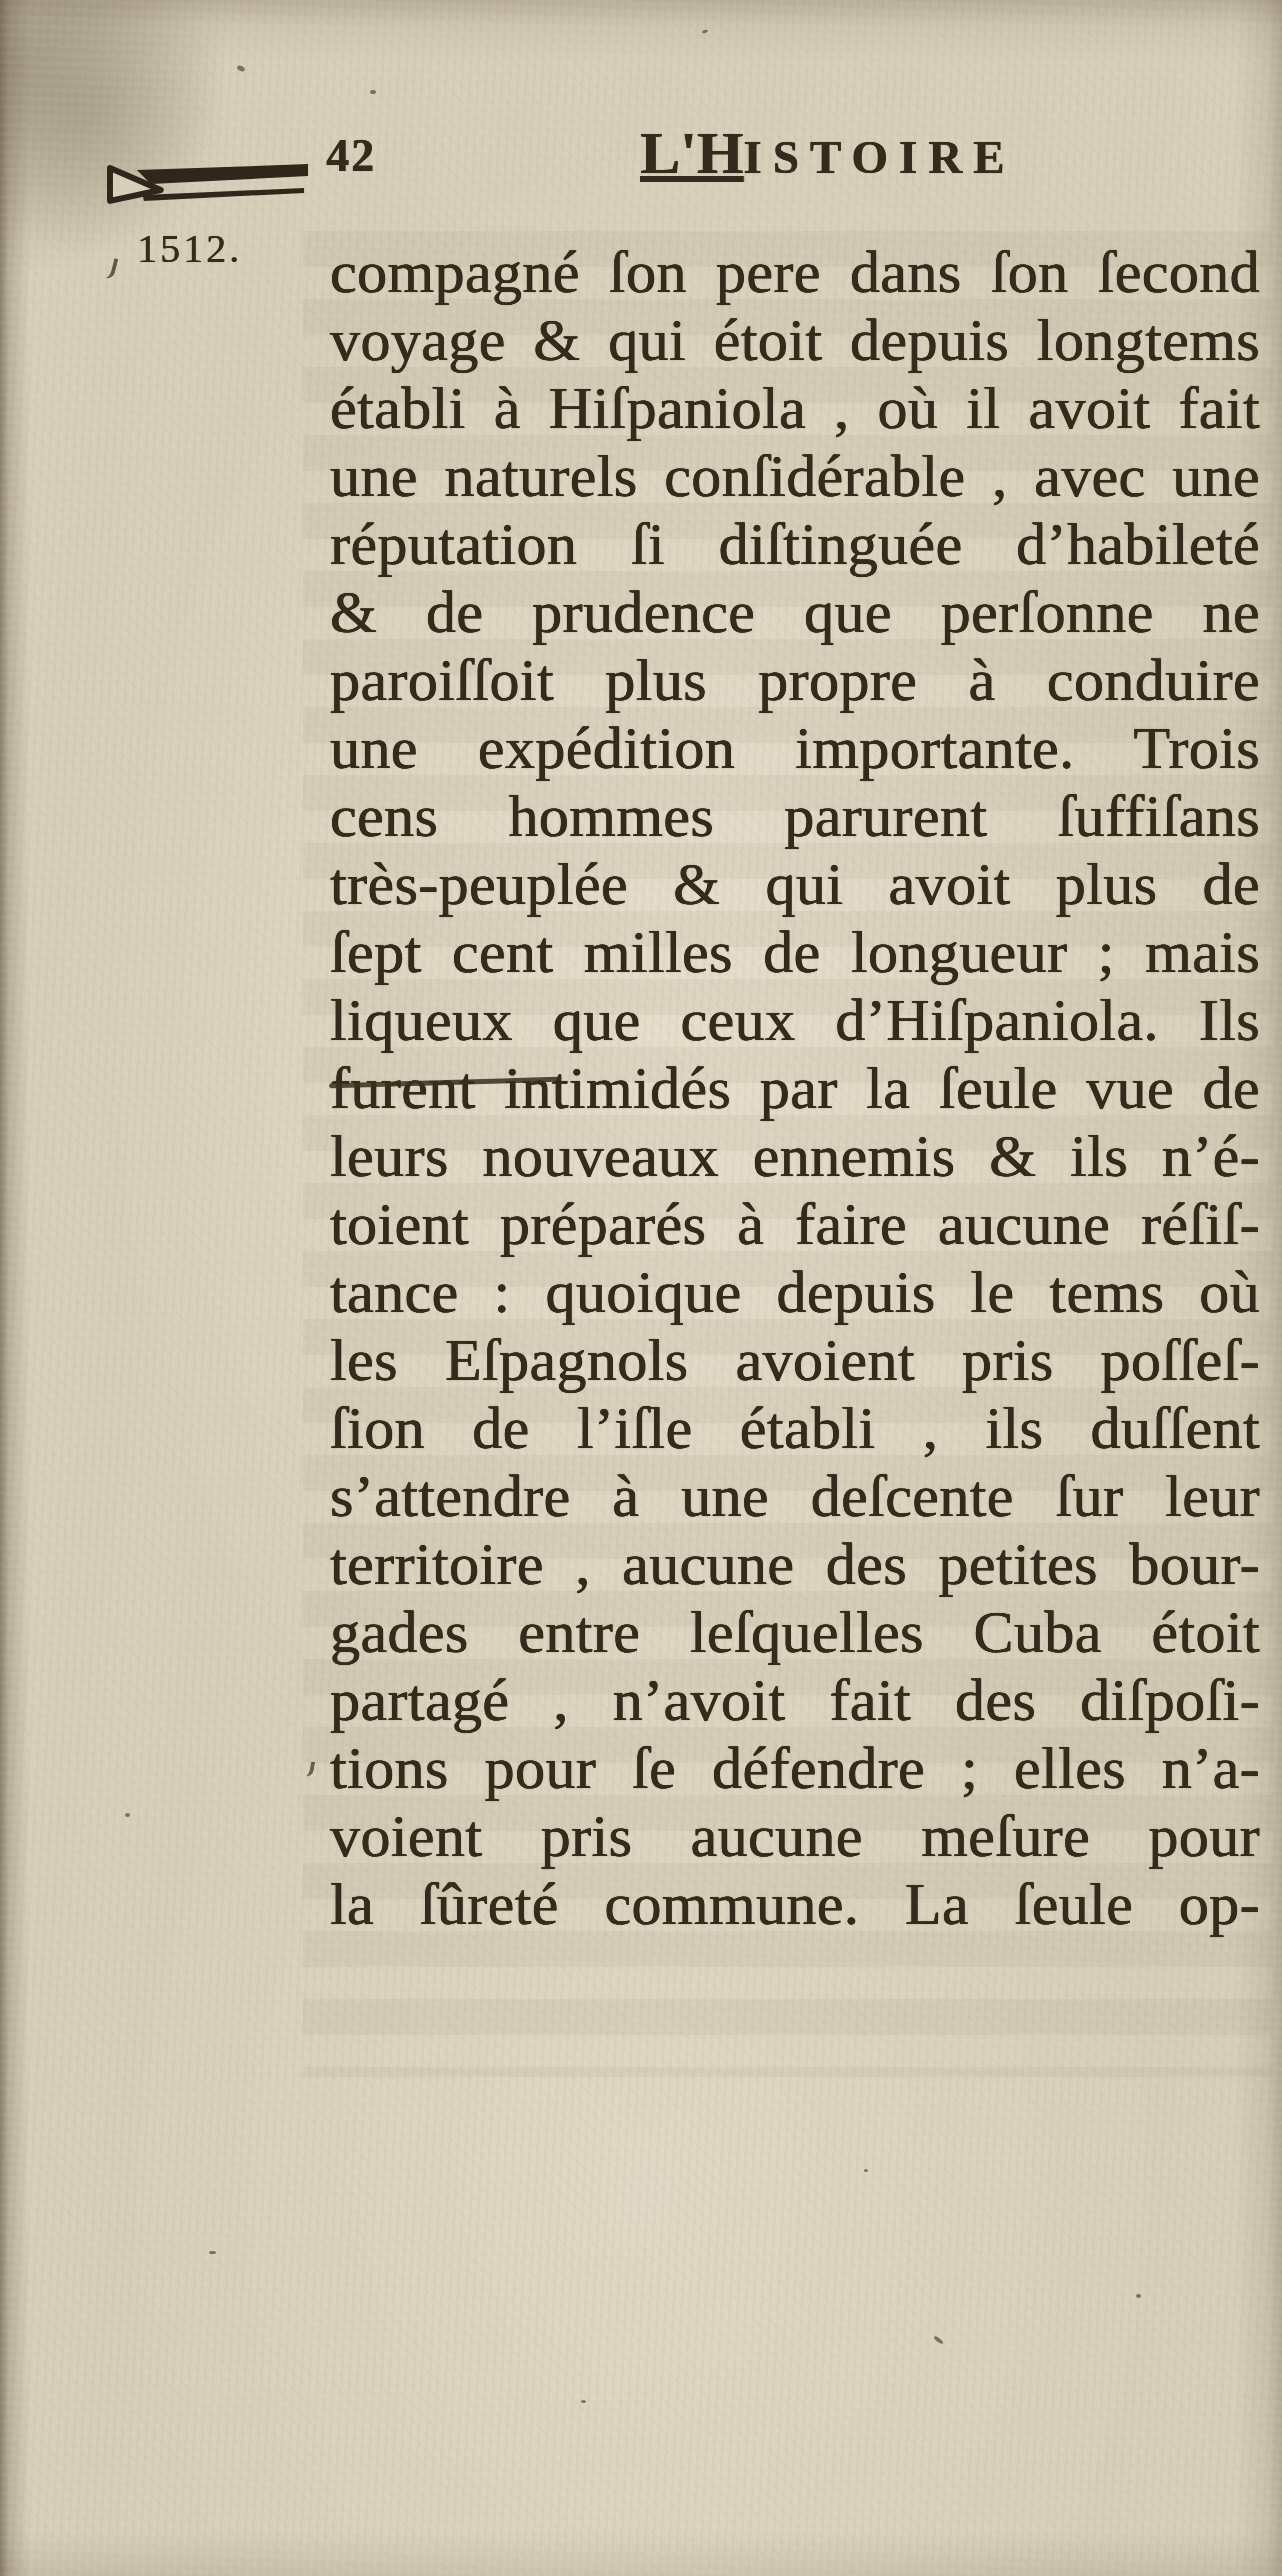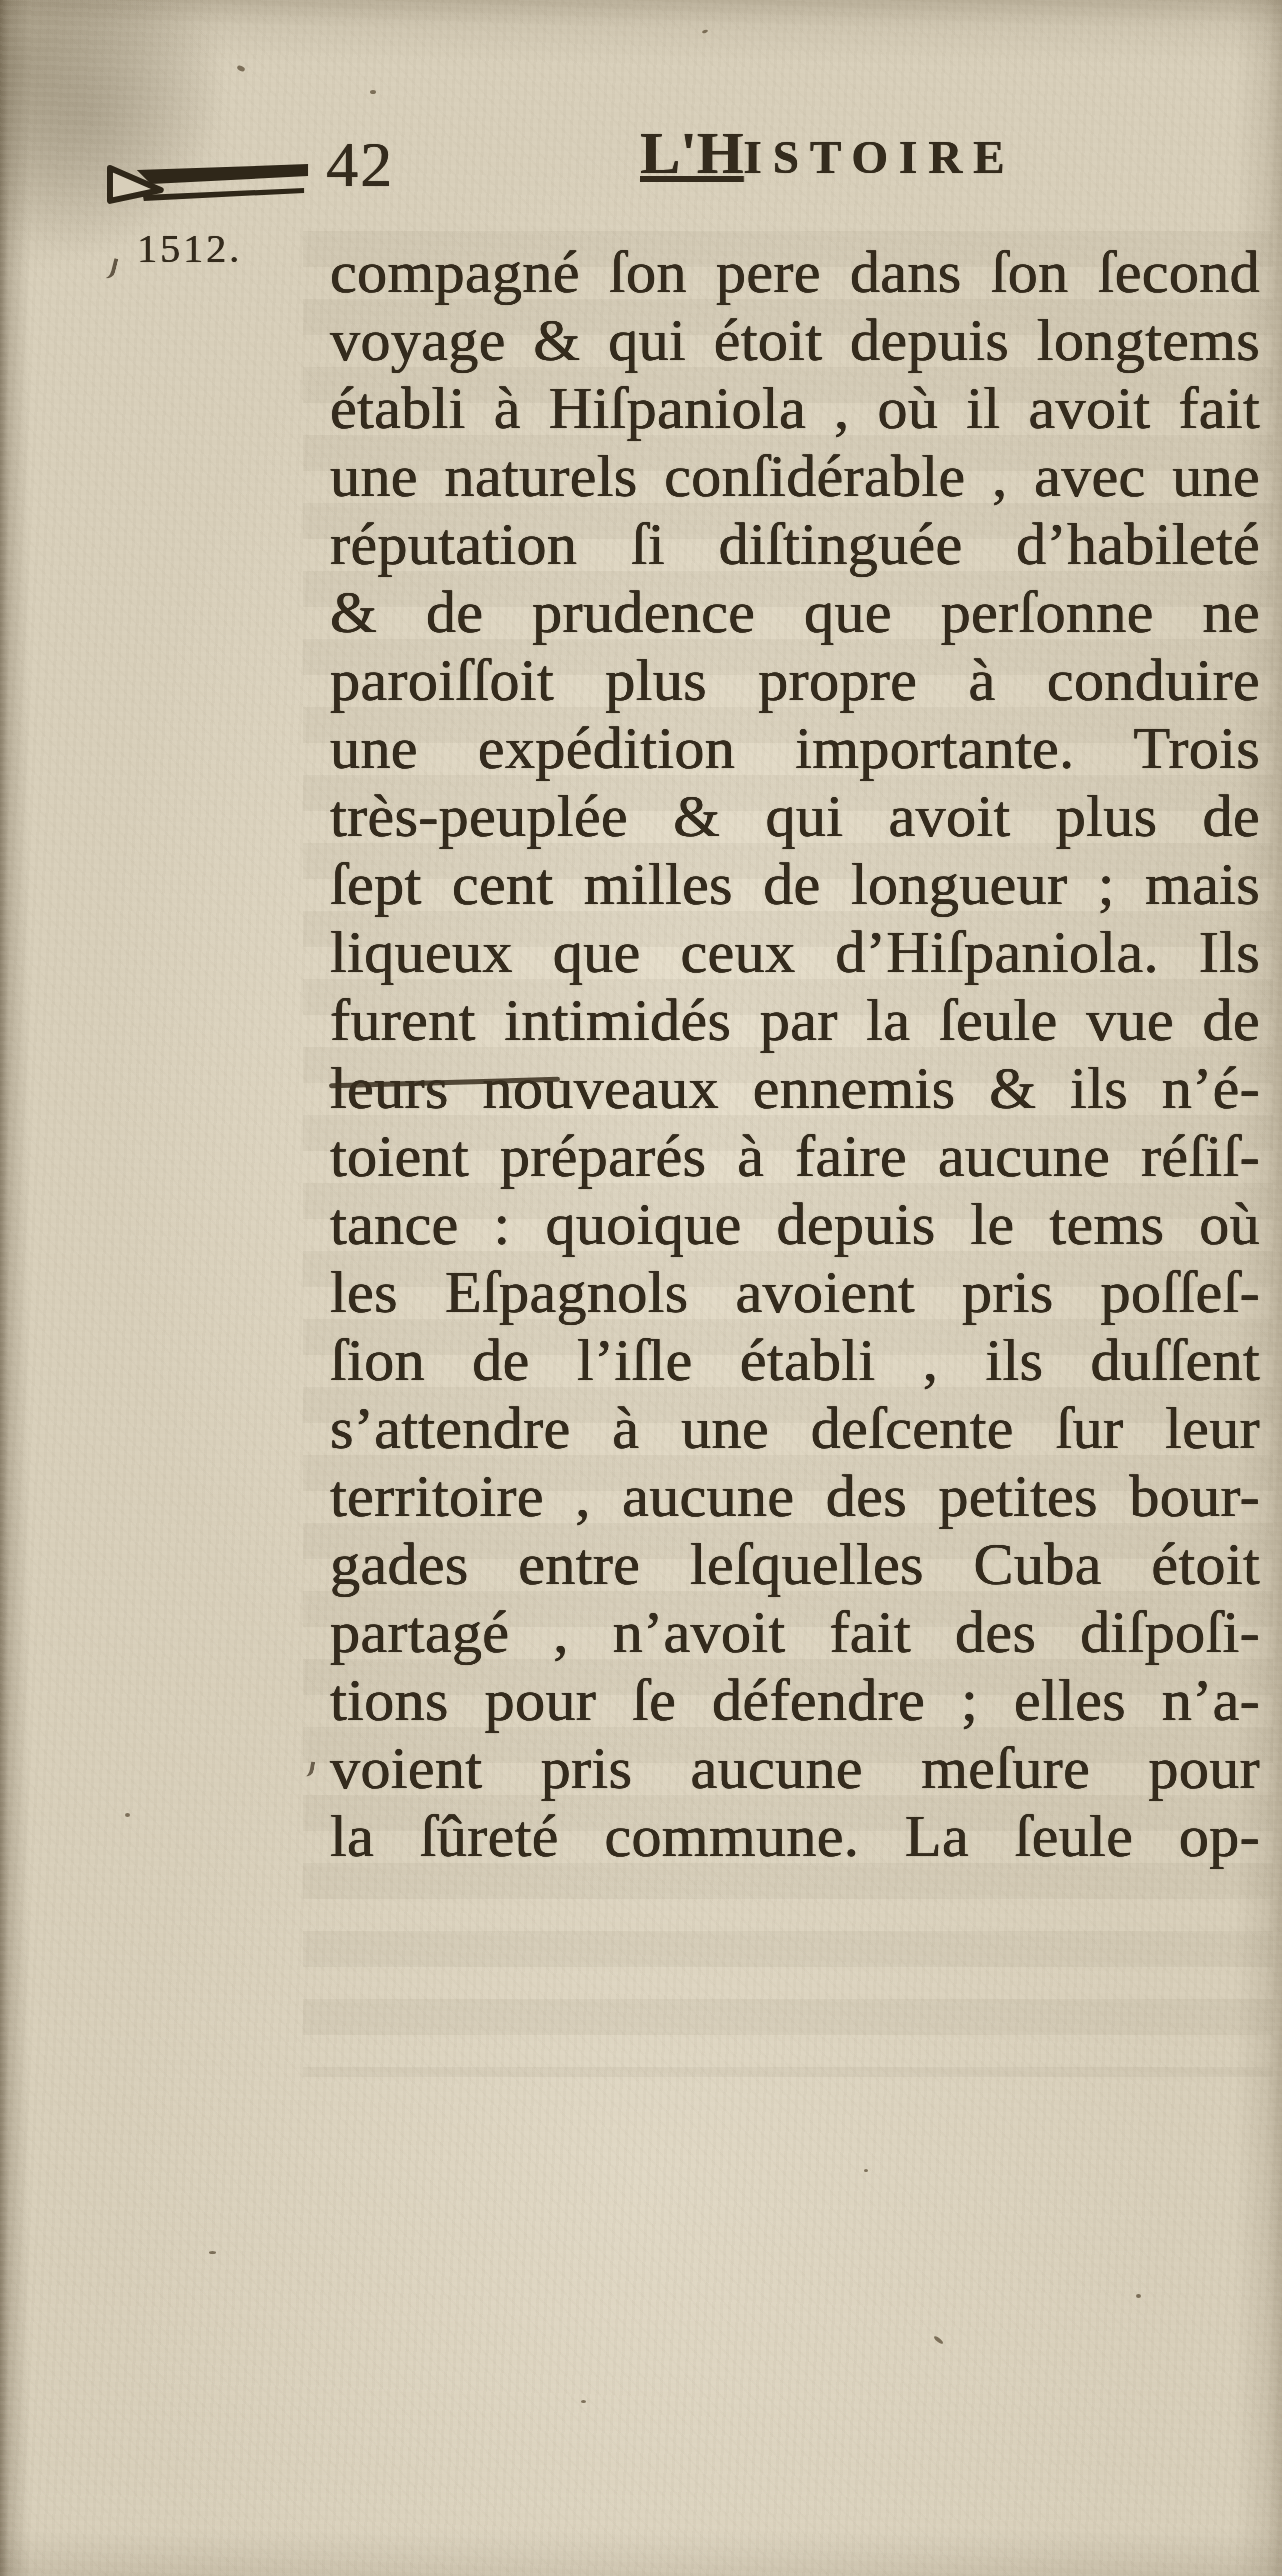--- a/index.html
+++ b/index.html
@@ -28,21 +28,21 @@
       repeating-linear-gradient(47deg, rgba(122,110,88,0.03) 0 2px, rgba(0,0,0,0) 2px 11px);
   }
   .showthrough{
     position:absolute;left:303px;top:231px;width:970px;height:1846px;
     background:repeating-linear-gradient(180deg, rgba(128,118,95,0.085) 0 36px, rgba(0,0,0,0) 36px 68px);
     pointer-events:none;
   }
   .ornament{position:absolute;left:105px;top:157px;}
   .pagenum{
     position:absolute;left:326px;top:133px;
-    font-size:64px;font-weight:400;line-height:1;
+    font-size:46px;font-weight:700;line-height:1;
     letter-spacing:2px;
     text-shadow:0.5px 0 currentColor, 0 0 1px rgba(52,43,29,0.6);
   }
   .runningtitle{
     position:absolute;left:640px;top:123px;line-height:1;white-space:nowrap;
     font-weight:700;
     text-shadow:0.4px 0 currentColor, 0 0 1px rgba(52,43,29,0.55);
   }
   .runningtitle .lead{font-size:60px;text-decoration:underline;}
   .runningtitle .rest{font-size:47px;letter-spacing:11px;}
@@ -103,20 +103,21 @@
 
   <div class="textblock">
       <div class="line">compagné ſon pere dans ſon ſecond</div>
       <div class="line">voyage &amp; qui étoit depuis longtems</div>
       <div class="line">établi à Hiſpaniola , où il avoit fait</div>
       <div class="line">une naturels conſidérable , avec une</div>
       <div class="line">réputation ſi diſtinguée d’habileté</div>
       <div class="line">&amp; de prudence que perſonne ne</div>
       <div class="line">paroiſſoit plus propre à conduire</div>
       <div class="line">une expédition importante. Trois</div>
+      <div class="line">cens hommes parurent ſuffiſans</div>
       <div class="line">très-peuplée &amp; qui avoit plus de</div>
       <div class="line">ſept cent milles de longueur ; mais</div>
       <div class="line">liqueux que ceux d’Hiſpaniola. Ils</div>
       <div class="line">furent intimidés par la ſeule vue de</div>
       <div class="line">leurs nouveaux ennemis &amp; ils n’é-</div>
       <div class="line">toient préparés à faire aucune réſiſ-</div>
       <div class="line">tance : quoique depuis le tems où</div>
       <div class="line">les Eſpagnols avoient pris poſſeſ-</div>
       <div class="line">ſion de l’iſle établi , ils duſſent</div>
       <div class="line">s’attendre à une deſcente ſur leur</div>

